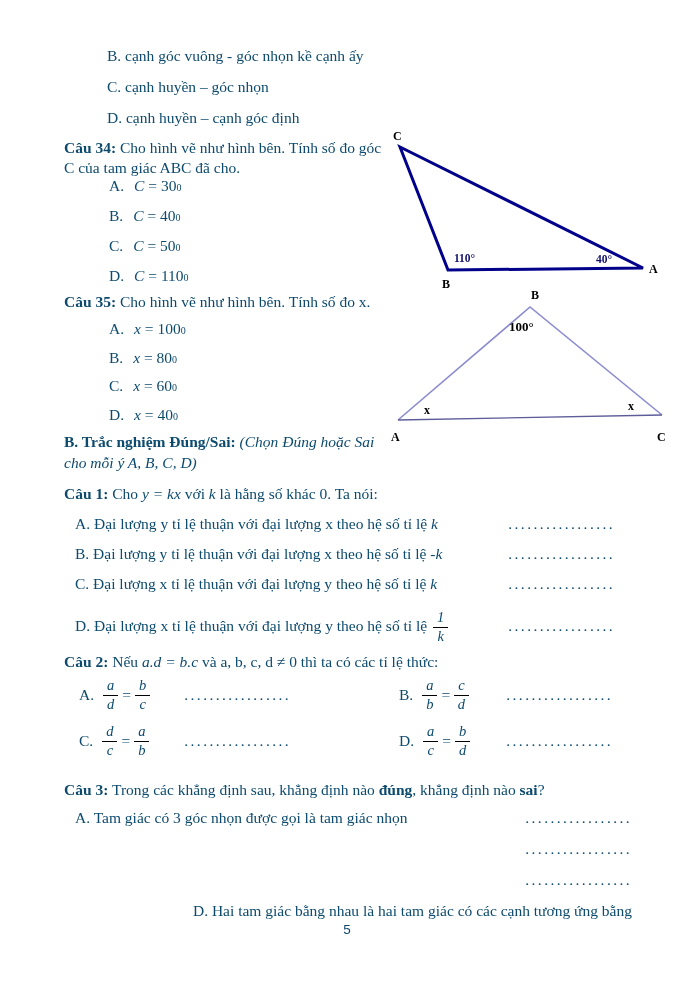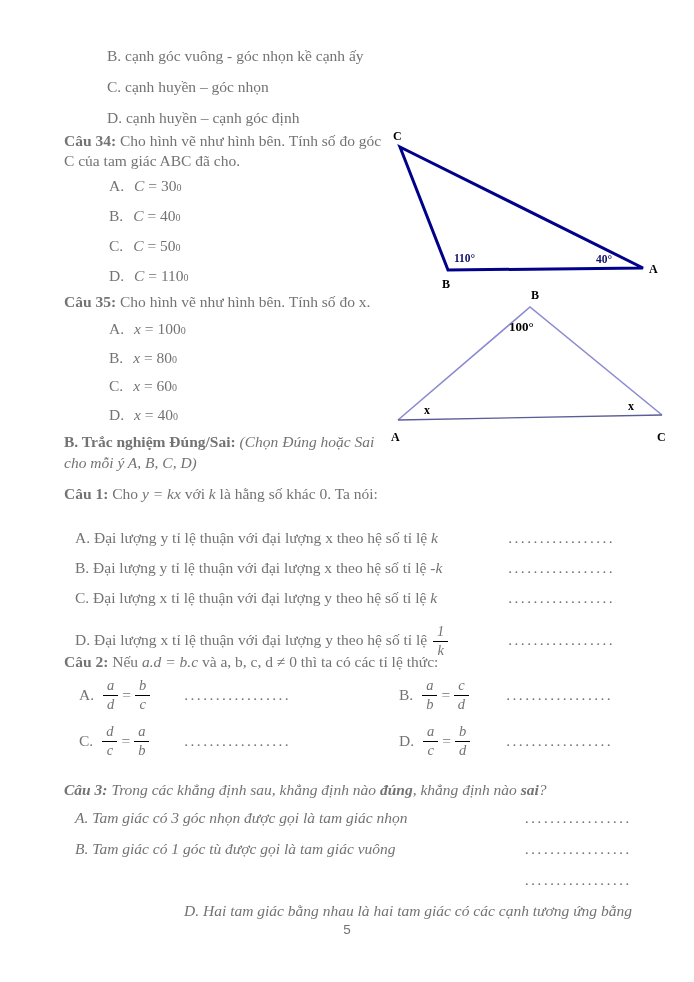--- a/index.html
+++ b/index.html
@@ -1,28 +1,28 @@
 <!DOCTYPE html>
 <html><head>
 <meta charset="utf-8">
 <style>
   html,body{margin:0;padding:0;background:#ffffff;}
   .page{
     position:relative;width:694px;height:982px;background:#ffffff;
     font-family:"Liberation Serif","DejaVu Serif",serif;
-    font-size:15.5px;color:#737373;overflow:hidden;
+    font-size:15.5px;color:#0c4a6e;overflow:hidden;
   }
   .b{font-weight:bold}
   .i{font-style:italic}
   
   #top-options{position:absolute;left:107px;top:40px;white-space:nowrap;}
   .topline{height:31px;line-height:31px;}
   
   .qheader{position:absolute;margin:0;line-height:19.5px;}
-  #q34-header{left:64px;top:131px;width:328px;}
+  #q34-header{left:64px;top:138px;width:328px;}
   #q35-header{left:64px;top:292px;width:420px;white-space:nowrap;}
   #sec-b{left:64px;top:431px;width:332px;line-height:21px;}
   
   .mc-col{position:absolute;left:109px;}
   #q34-options{top:177px;}
   #q35-options{top:320px;}
   .mc-row{height:30px;display:flex;align-items:baseline;white-space:nowrap;}
   #q35-options .mc-row{height:28.5px;}
   .letter{margin-right:10px;}
   sup{font-size:10px;line-height:0;}
@@ -30,23 +30,23 @@
   .fig{position:absolute;}
   #fig34{left:385px;top:122px;}
   #fig35{left:378px;top:283px;}
   .figtext{font-family:"Liberation Serif","DejaVu Serif",serif;font-weight:bold;font-size:12px;fill:#000;}
   .angletext34{font-size:11.5px;fill:#10106a;}
   .angletext35{font-size:13px;fill:#000;}
   
   .qblock{position:absolute;left:64px;}
   #q1{top:484px;width:551px;}
   #q2{top:652px;width:580px;height:120px;}
-  #q3{top:780px;width:568px;font-style:italic;}
+  #q3{top:780px;width:568px;}
   .qblock .qtitle{margin:0;white-space:nowrap;line-height:20px;}
-  #q1-items{margin-top:25px;padding-left:11px;}
+  #q1-items{margin-top:11px;padding-left:11px;}
   #q3-items{margin-top:9px;padding-left:11px;}
   .fill-row{display:flex;justify-content:space-between;align-items:baseline;height:30px;white-space:nowrap;}
   .fill-row.tall{height:40px;padding-top:5px;justify-content:space-between;}
   #q3-items .fill-row{height:31px;justify-content:flex-end;}
   .dots{letter-spacing:2.4px;padding-left:10px;margin-left:auto;}
   
   .frac{display:inline-block;text-align:center;vertical-align:middle;font-style:italic;line-height:1.1;font-size:14.5px;margin:0 2px;}
   .frac .num{display:block;border-bottom:1px solid #000;padding:0 4px 1px;}
   .frac .den{display:block;padding-top:1px;}
   
@@ -250,21 +250,20 @@
   </div>
 
   <div id="q3" class="qblock">
     <p class="qtitle"><span class="b">Câu 3:</span><span> Trong các khẳng định sau, khẳng định nào </span><span class="b">đúng</span><span>, khẳng định nào </span><span class="b">sai</span><span>?</span></p>
     <div id="q3-items">
         <div class="fill-row">
           <span>A. Tam giác có 3 góc nhọn được gọi là tam giác nhọn</span>
           <span class="dots">.................</span>
         </div>
         <div class="fill-row">
-          <span>B. Tam giác có 1 góc tù được gọi là tam giác vuông</span>
           <span class="dots">.................</span>
         </div>
         <div class="fill-row">
           <span class="dots">.................</span>
         </div>
         <div class="fill-row">
           <span>D. Hai tam giác bằng nhau là hai tam giác có các cạnh tương ứng bằng</span>
         </div>
       </div>
   </div>

